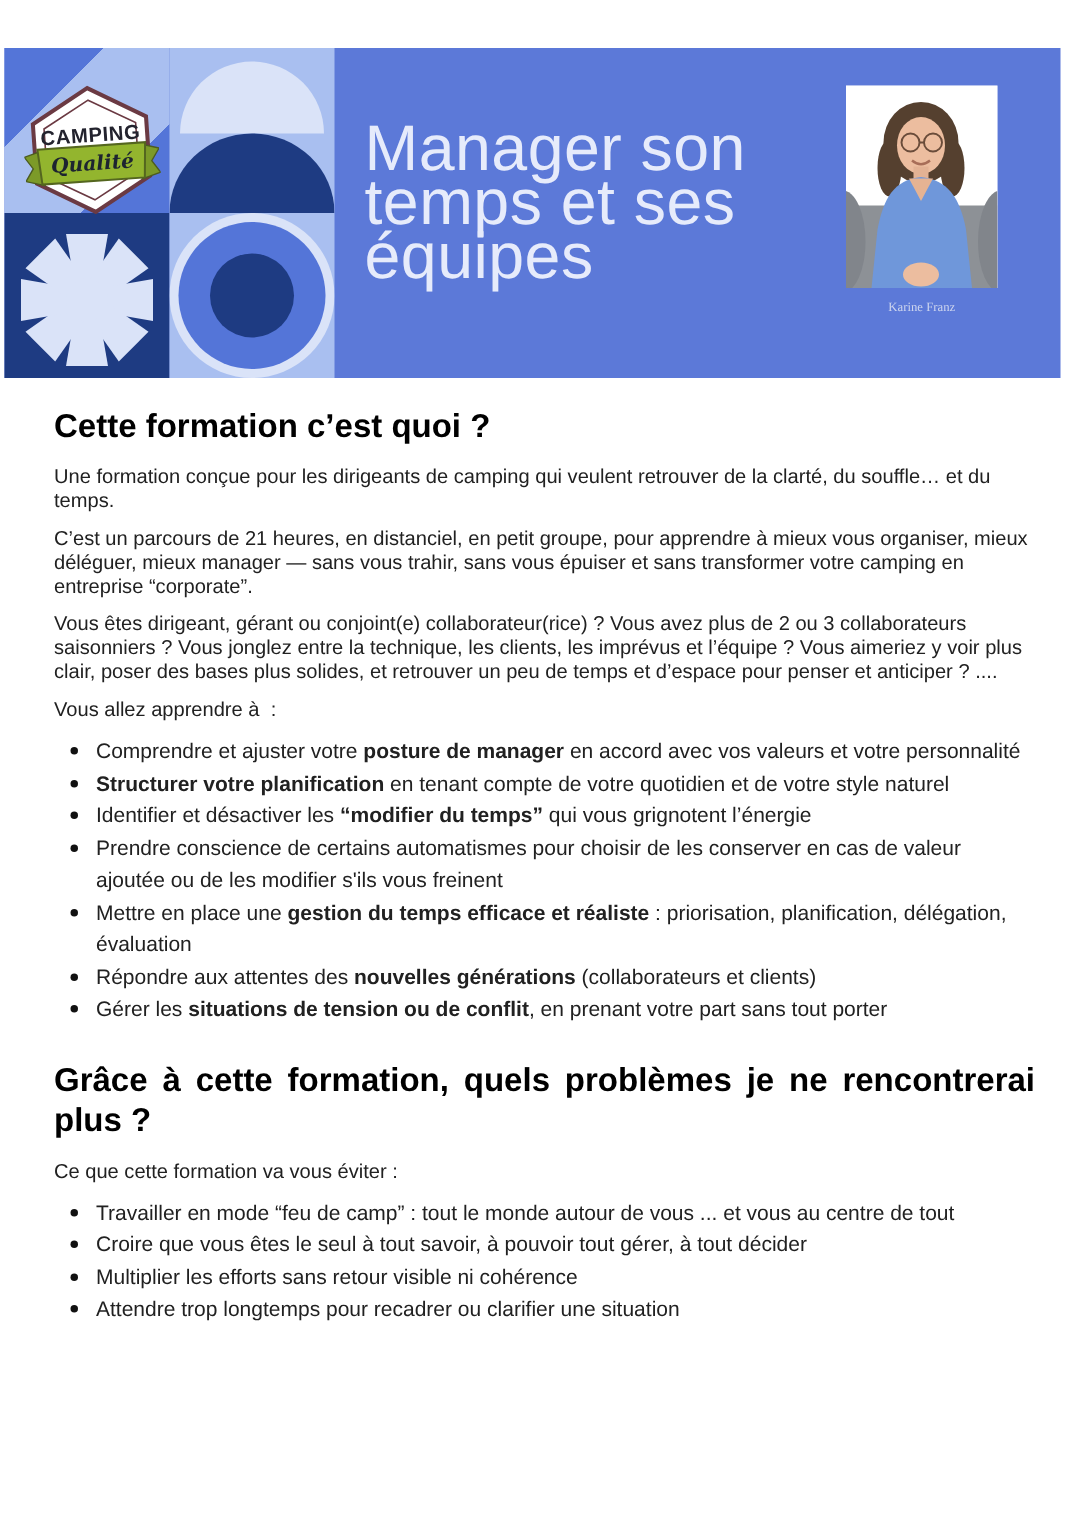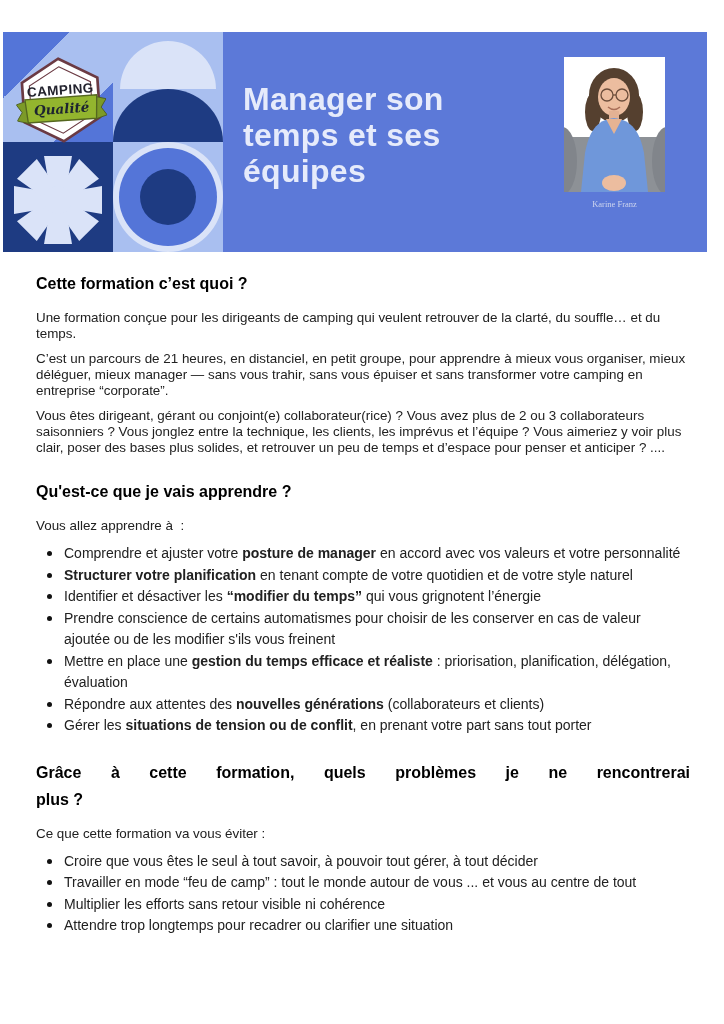--- a/index.html
+++ b/index.html
@@ -32,31 +32,31 @@
   .circ{position:absolute; border-radius:50%;}
   .c-pale{left:0; top:0; width:110px; height:110px; background:var(--pale_blue,#dae3f8);}
   .c-corn{left:6px; top:6px; width:98px; height:98px; background:var(--cornflower,#5475d8);}
   .c-navy{left:27px; top:27px; width:56px; height:56px; background:var(--navy,#1e3b82);}
 
   .logo{position:absolute; left:13px; top:24px; width:90px; height:88px; transform:rotate(-4deg);}
   .logo svg{width:100%; height:100%;}
   .logo .t-camping{font-family:"Liberation Sans",sans-serif; font-weight:bold; font-size:15px; letter-spacing:.5px; fill:#23232e;}
   .logo .t-qualite{font-family:"DejaVu Serif",serif; font-style:italic; font-weight:bold; font-size:15px; fill:#1d2430;}
 
-  .banner-title{position:absolute; left:240px; top:49px; font-size:32px; line-height:36px;
-                font-weight:700; color:var(--title_text,#e6ebfb); letter-spacing:.3px;}
+  .banner-title{position:absolute; left:240px; top:49px; font-size:43px; line-height:36px;
+                font-weight:400; color:var(--title_text,#e6ebfb); letter-spacing:.3px;}
   .banner-title span{display:block;}
 
   .photo{position:absolute; left:561px; top:25px; width:101px; height:135px; background:#fff; overflow:hidden;}
   .photo-caption{position:absolute; left:561px; top:167px; width:101px; text-align:center;
                  font-size:8.5px; color:#ccd4ee;font-family:Liberation Serif, serif;}
 
   
   .content{position:absolute; left:0; top:252px; width:724px; padding:18px 34px 0 36px;}
-  .h{font-size:16px; font-weight:700; color:#000; line-height:27px; margin:22px 0 13px;}
+  .h{font-size:22px; font-weight:700; color:#000; line-height:27px; margin:22px 0 13px;}
   .h:first-child{margin-top:0;}
   .content p{font-size:13.4px; line-height:16px; margin:0 0 9px;}
   ul{list-style:none; margin:9px 0 0;}
   li{position:relative; font-size:14px; line-height:21.5px; padding-left:28px;}
   li::before{content:""; position:absolute; left:11px; top:8px; width:5px; height:5px;
              border-radius:50%; background:#111;}
   .jline{display:block; text-align:justify; text-align-last:justify;margin-top:20px;}
 </style>
 </head>
 <body>
@@ -136,38 +136,37 @@
 
   </header>
 
   <main class="content">
 
     <h2 class="h">Cette formation c’est quoi ?</h2>
     <p>Une formation conçue pour les dirigeants de camping qui veulent retrouver de la clarté, du souffle… et du temps.</p>
     <p>C’est un parcours de 21 heures, en distanciel, en petit groupe, pour apprendre à mieux vous organiser, mieux déléguer, mieux manager — sans vous trahir, sans vous épuiser et sans transformer votre camping en entreprise “corporate”.</p>
     <p>Vous êtes dirigeant, gérant ou conjoint(e) collaborateur(rice) ? Vous avez plus de 2 ou 3 collaborateurs saisonniers ? Vous jonglez entre la technique, les clients, les imprévus et l’équipe ? Vous aimeriez y voir plus clair, poser des bases plus solides, et retrouver un peu de temps et d’espace pour penser et anticiper ? ....</p>
 
-    <h2 class="h">Qu'est-ce que je vais apprendre ?</h2>
     <p>Vous allez apprendre à&nbsp; :</p>
     <ul>
       <li><span>Comprendre et ajuster votre </span><b>posture de manager</b><span> en accord avec vos valeurs et votre personnalité</span></li>
       <li><span></span><b>Structurer votre planification</b><span> en tenant compte de votre quotidien et de votre style naturel</span></li>
       <li><span>Identifier et désactiver les </span><b>“modifier du temps”</b><span> qui vous grignotent l’énergie</span></li>
       <li><span>Prendre conscience de certains automatismes pour choisir de les conserver en cas de valeur ajoutée ou de les modifier s'ils vous freinent</span><b></b><span></span></li>
       <li><span>Mettre en place une </span><b>gestion du temps efficace et réaliste</b><span> : priorisation, planification, délégation, évaluation</span></li>
       <li><span>Répondre aux attentes des </span><b>nouvelles générations</b><span> (collaborateurs et clients)</span></li>
       <li><span>Gérer les </span><b>situations de tension ou de conflit</b><span>, en prenant votre part sans tout porter</span></li>
     </ul>
 
     <h2 class="h">
       <span class="jline">Grâce à cette formation, quels problèmes je ne rencontrerai</span>
       <span>plus ?</span>
     </h2>
     <p>Ce que cette formation va vous éviter :</p>
     <ul>
+      <li><span>Travailler en mode “feu de camp” : tout le monde autour de vous ... et vous au centre de tout</span></li>
       <li><span>Croire que vous êtes le seul à tout savoir, à pouvoir tout gérer, à tout décider</span></li>
-      <li><span>Travailler en mode “feu de camp” : tout le monde autour de vous ... et vous au centre de tout</span></li>
       <li><span>Multiplier les efforts sans retour visible ni cohérence</span></li>
       <li><span>Attendre trop longtemps pour recadrer ou clarifier une situation</span></li>
     </ul>
 
   </main>
 </div>
 
 </body></html>

